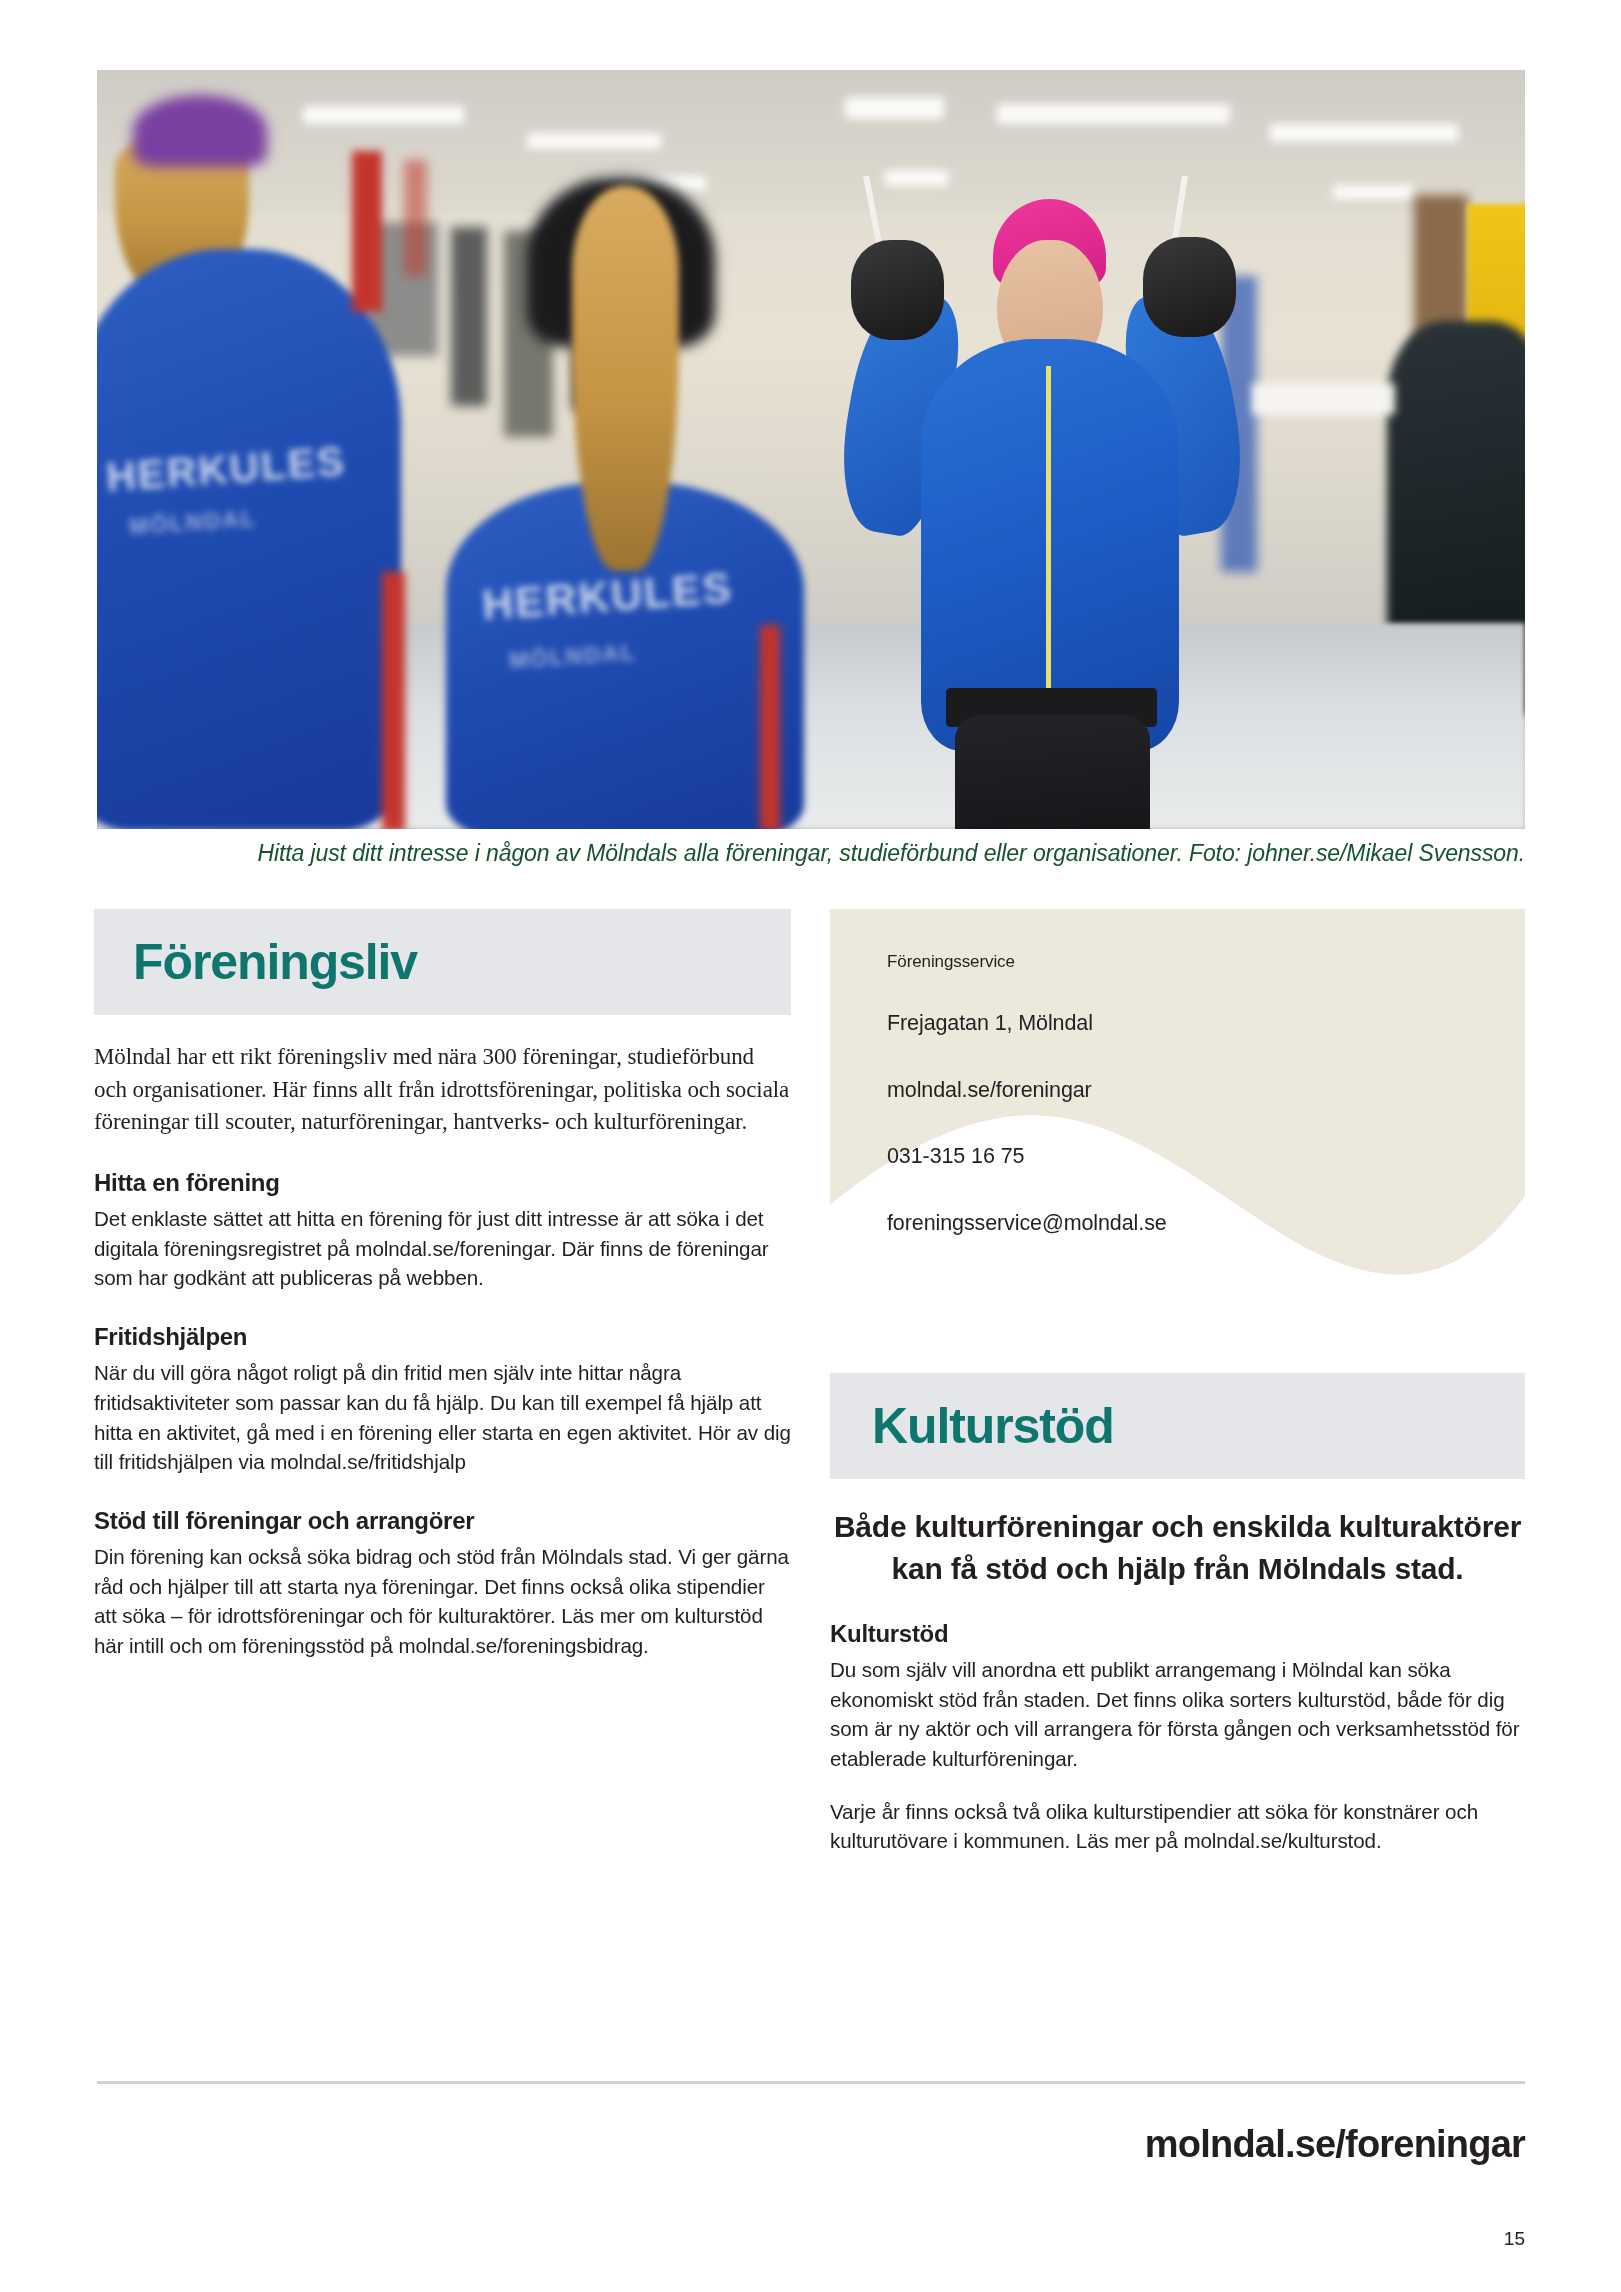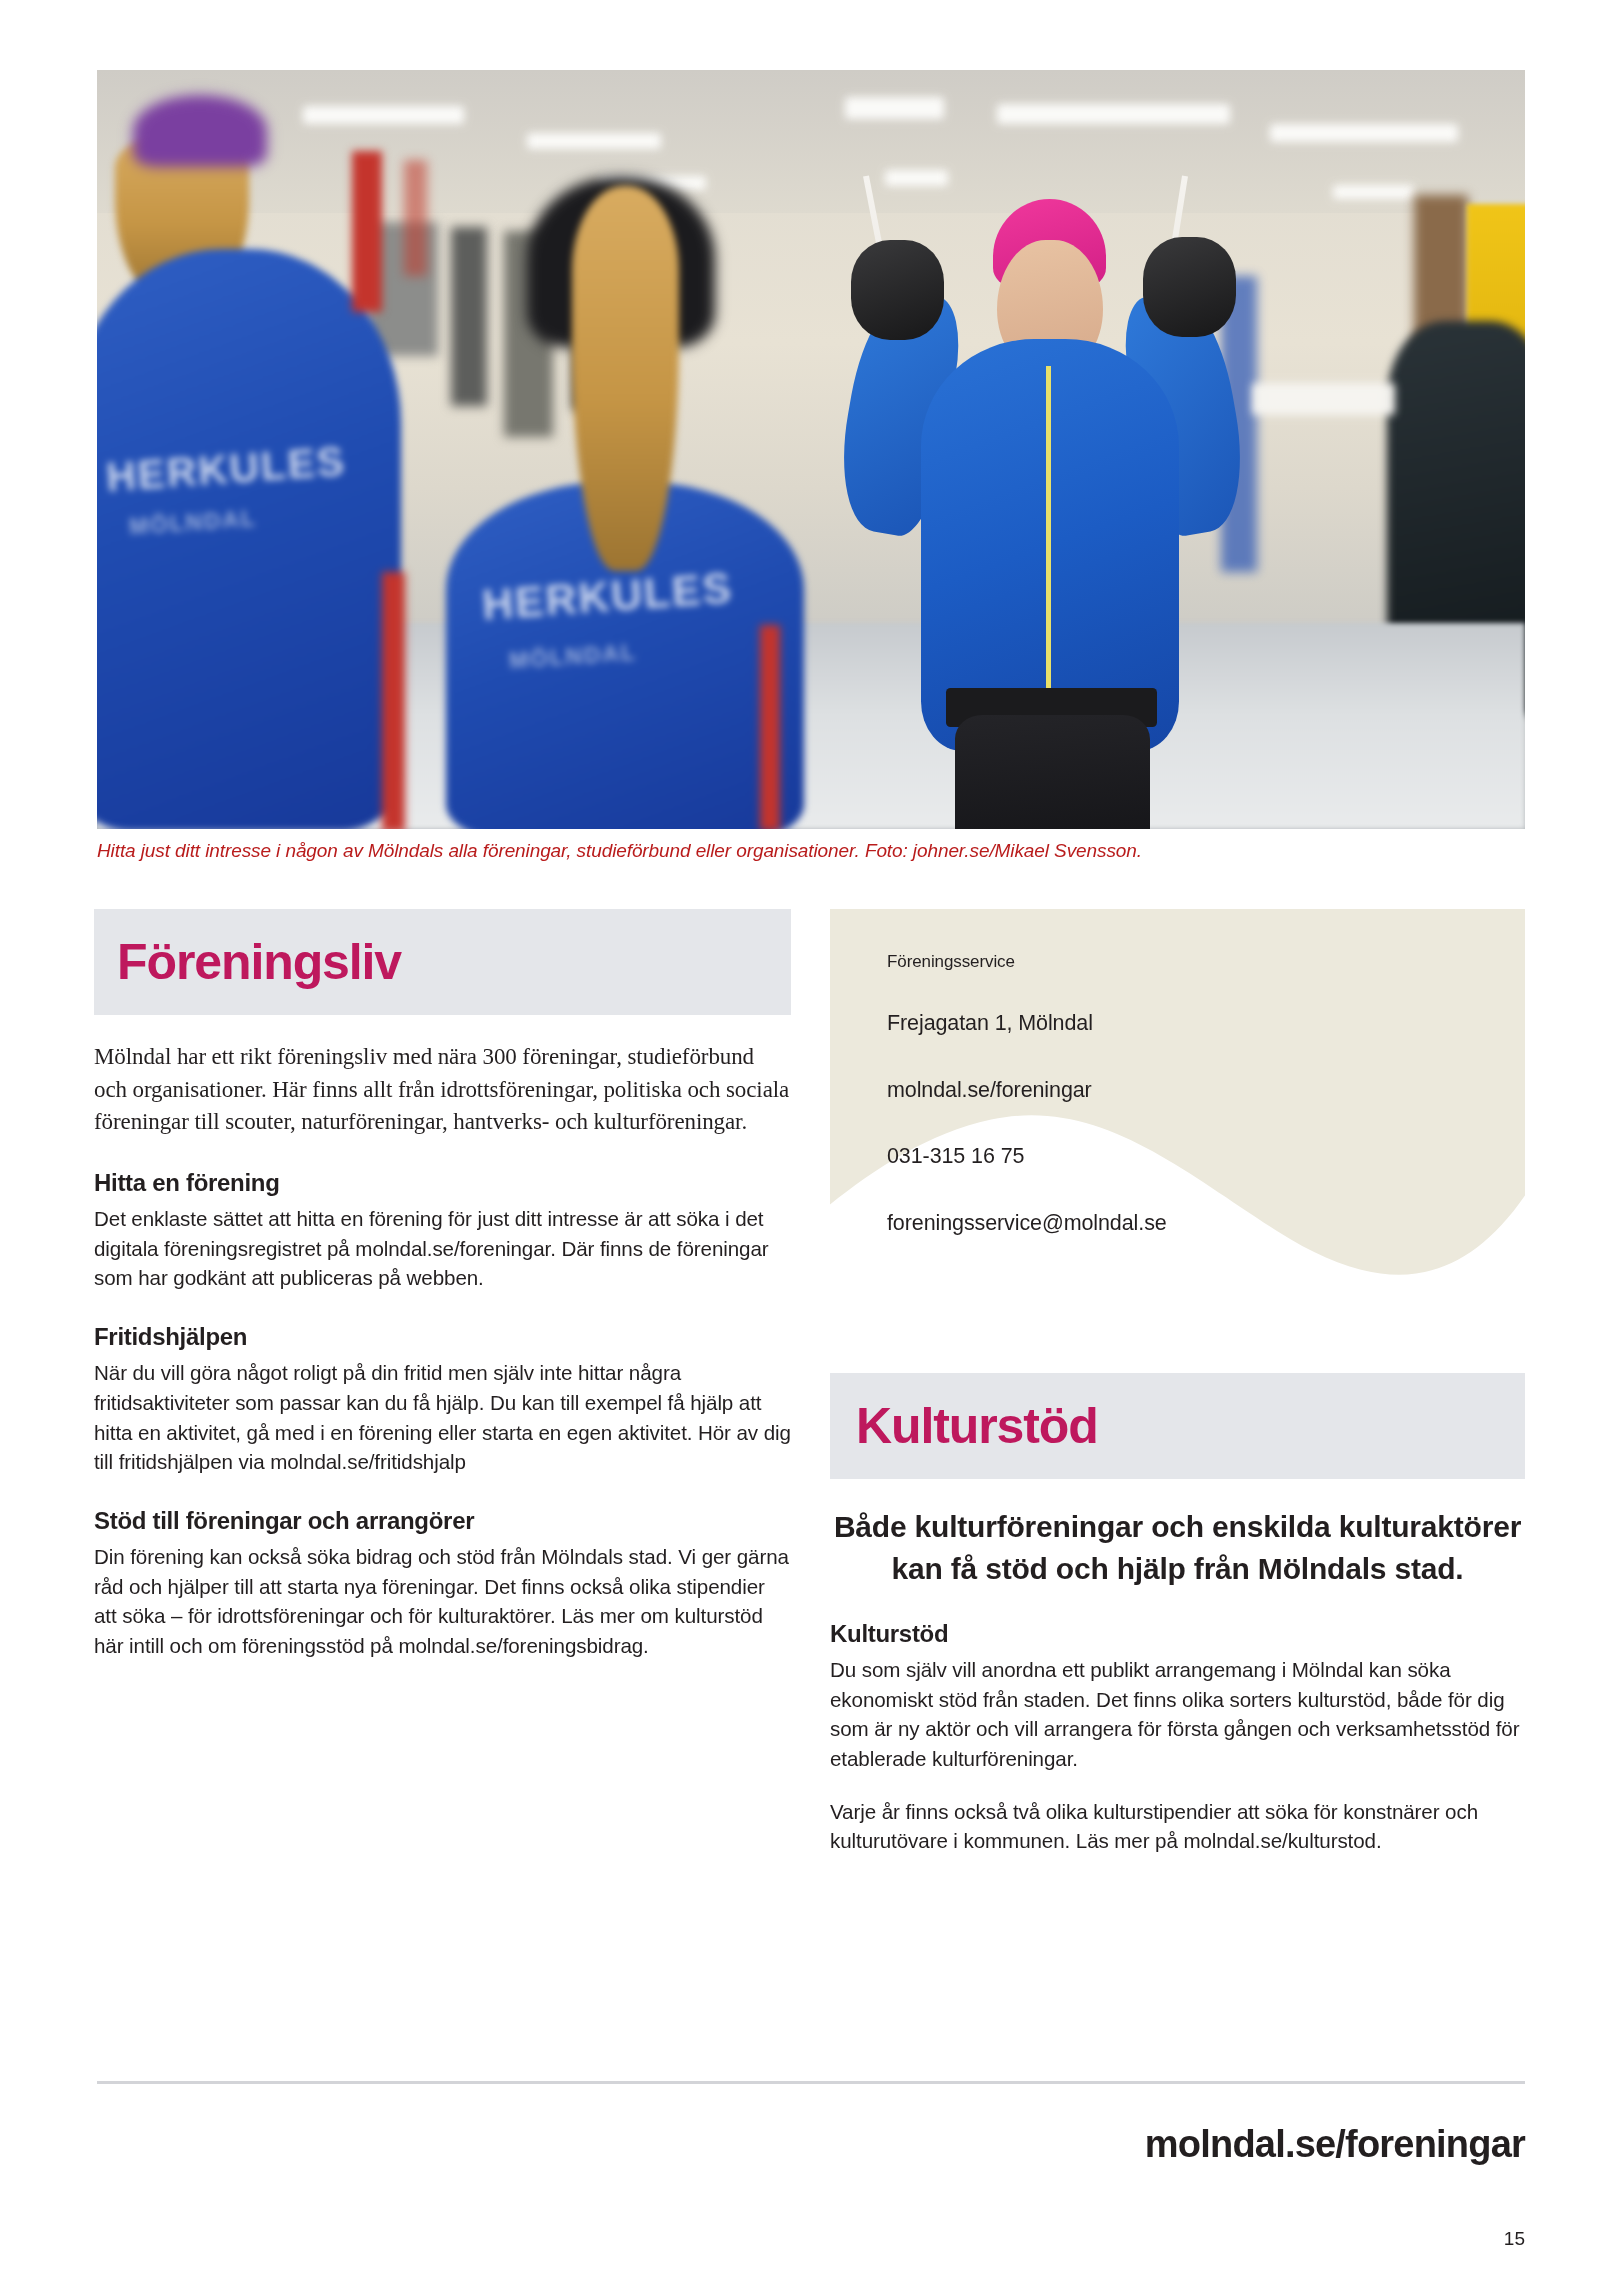--- a/index.html
+++ b/index.html
@@ -156,46 +156,46 @@
     filter: blur(4.5px);
     border-radius: 36% 36% 10% 10% / 20% 20% 6% 6%;
   }
 
   
   .caption {
     position: absolute;
     left: 97px;
     top: 840px;
     width: 1428px;
-    text-align: left;
+    text-align: right;
     font-style: italic;
-    font-size: 19px;
-    color: #b91c1c;
+    font-size: 23px;
+    color: #14532d;
     letter-spacing: -0.1px;
   }
 
   
   .col-left {
     position: absolute;
     left: 94px;
     top: 909px;
     width: 697px;
   }
 
   .band {
     background: #e4e6ea;
     height: 106px;
     display: flex;
     align-items: center;
     box-sizing: border-box;
   }
   .band h1 {
-    margin: 0;
+    margin: 16px;
     padding: 0 0 0 23px;
-    color: #be185d;
+    color: #0f766e;
     font-size: 50px;
     font-weight: bold;
     letter-spacing: -1.1px;
     line-height: 1;
   }
   .band.right h1 { padding-left: 26px; }
 
   .lead {
     font-size: 23px;
     line-height: 1.42;

